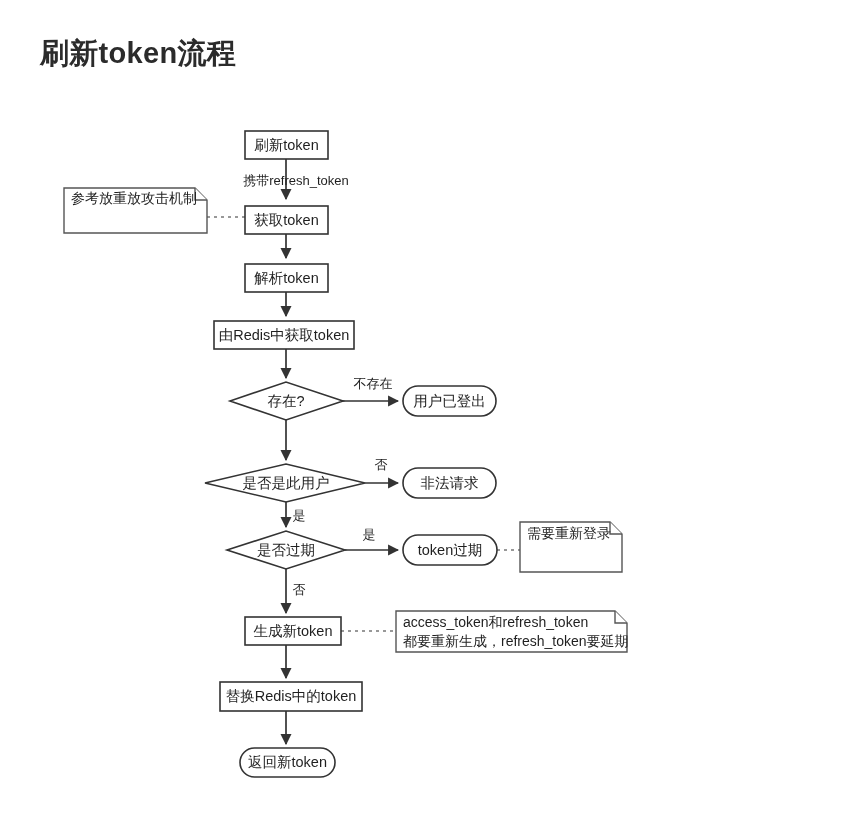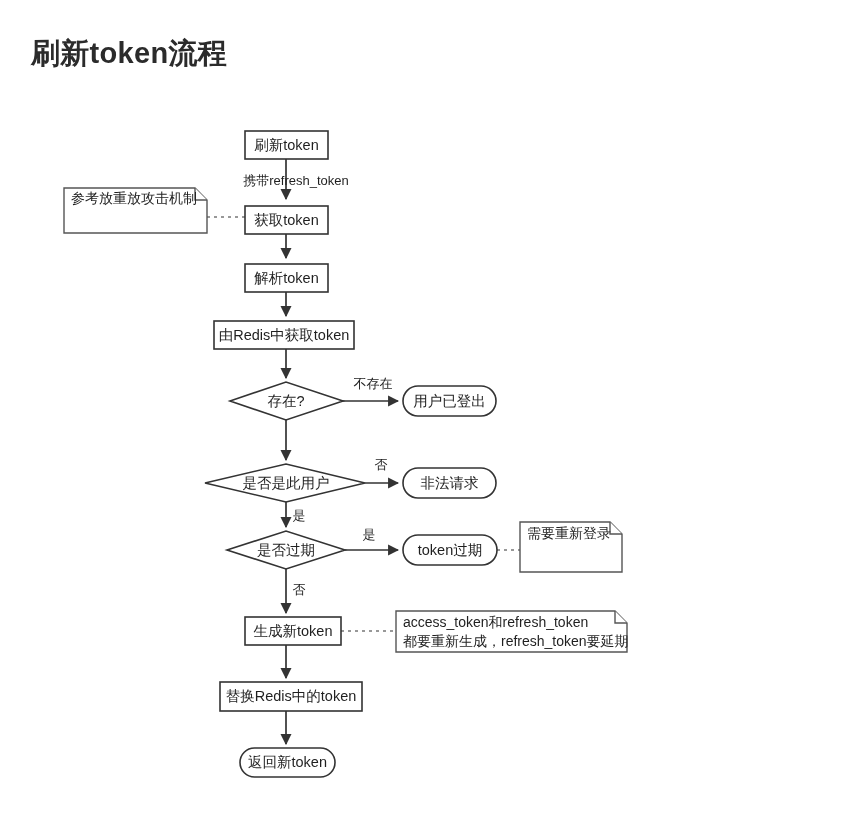--- a/index.html
+++ b/index.html
@@ -10,21 +10,21 @@
   body {
     width: 865px;
     height: 831px;
     font-family: "Liberation Sans", "DejaVu Sans", sans-serif;
     color: #262626;
     overflow: hidden;
     position: relative;
   }
   #page-title {
     position: absolute;
-    left: 31px;
+    left: 40px;
     top: 34px;
     font-size: 29px;
     font-weight: bold;
     letter-spacing: 0.3px;
     color: #2b2b2b;
     white-space: nowrap;
   }
   #flow-canvas {
     position: absolute;
     left: 0;

